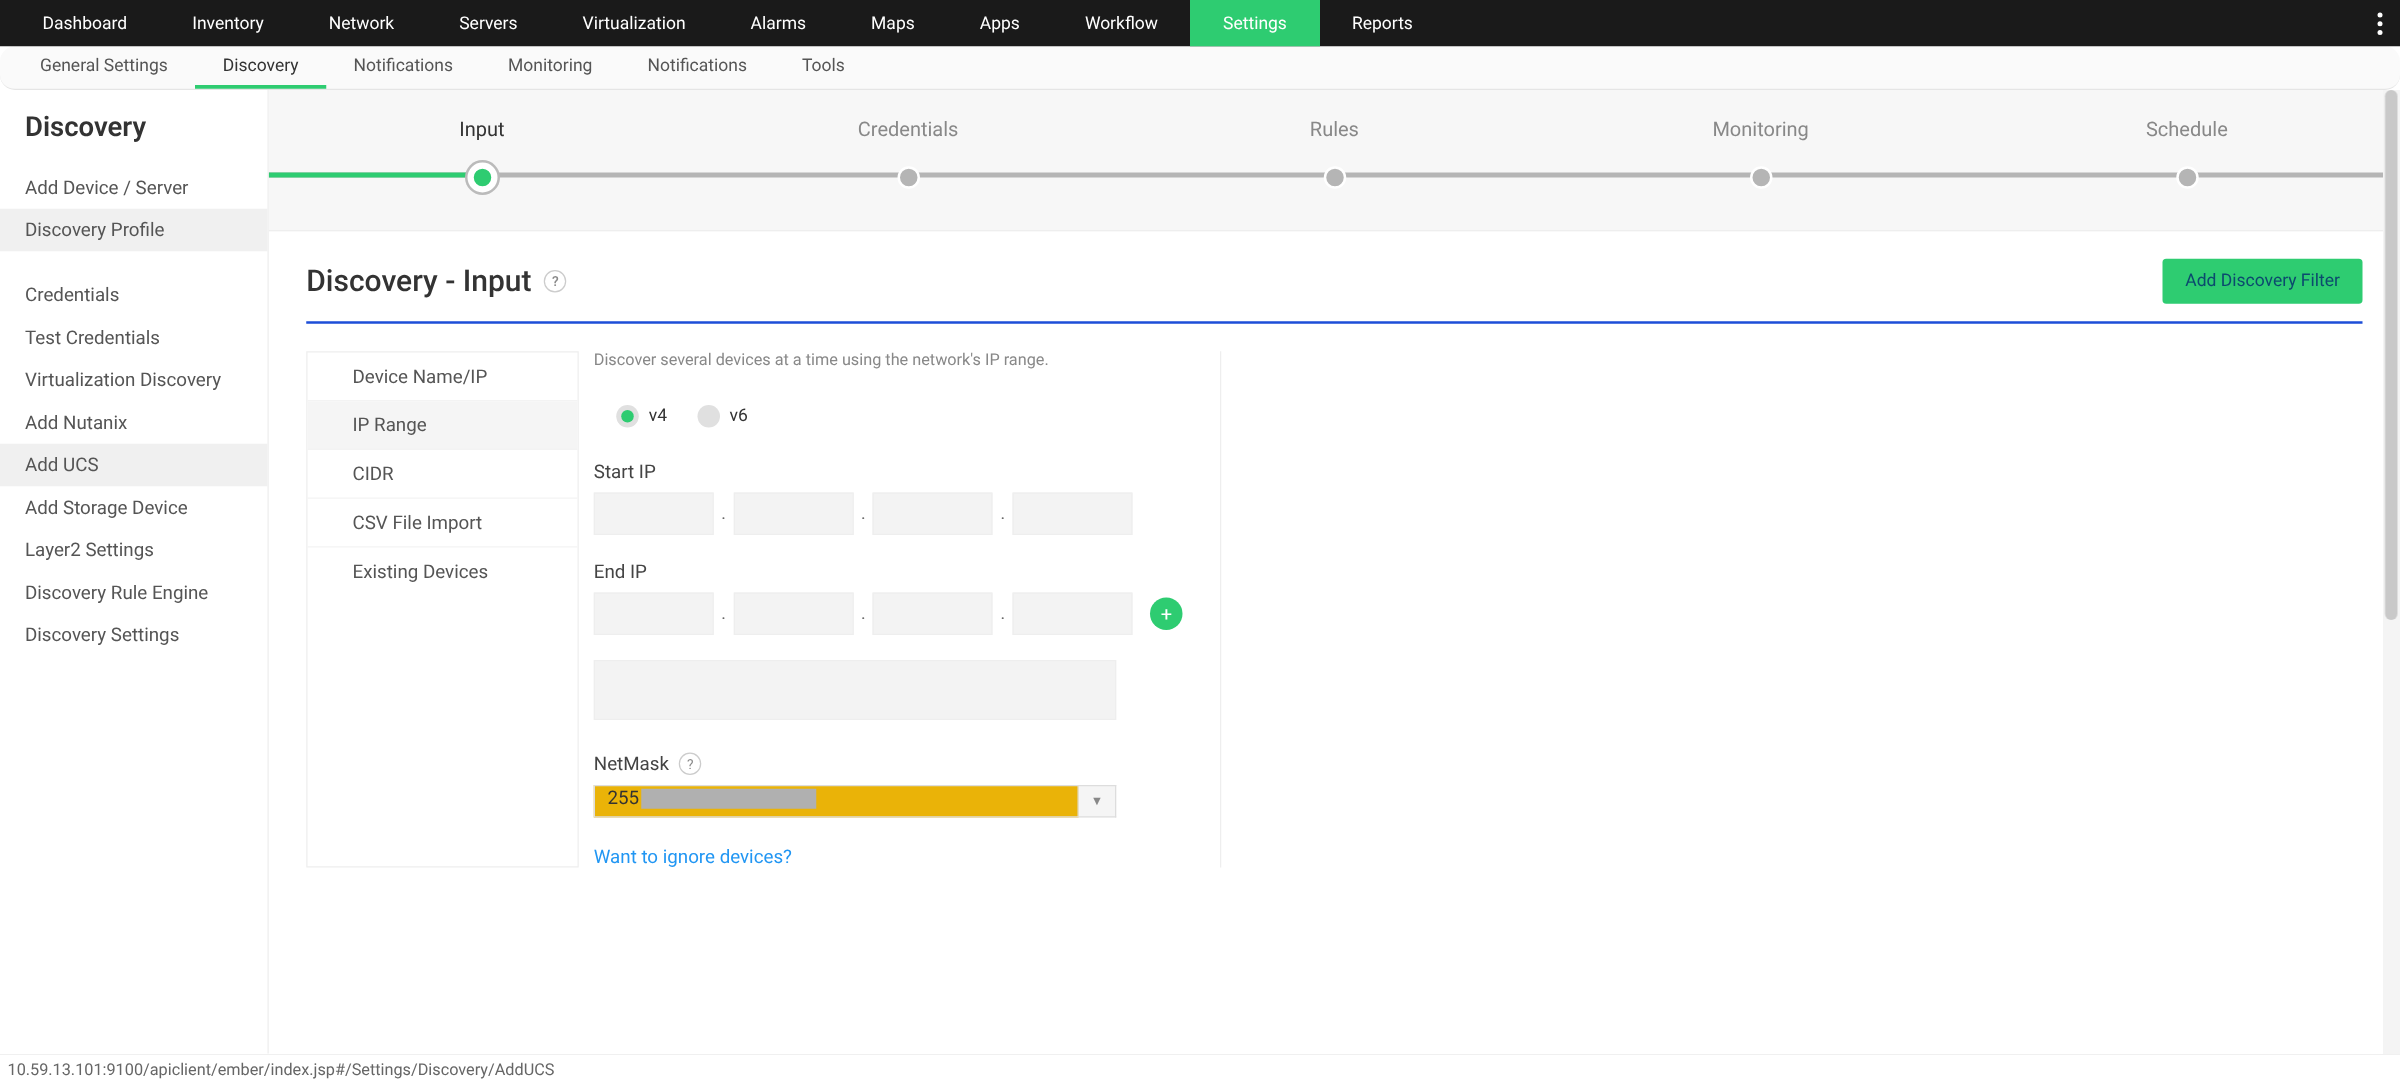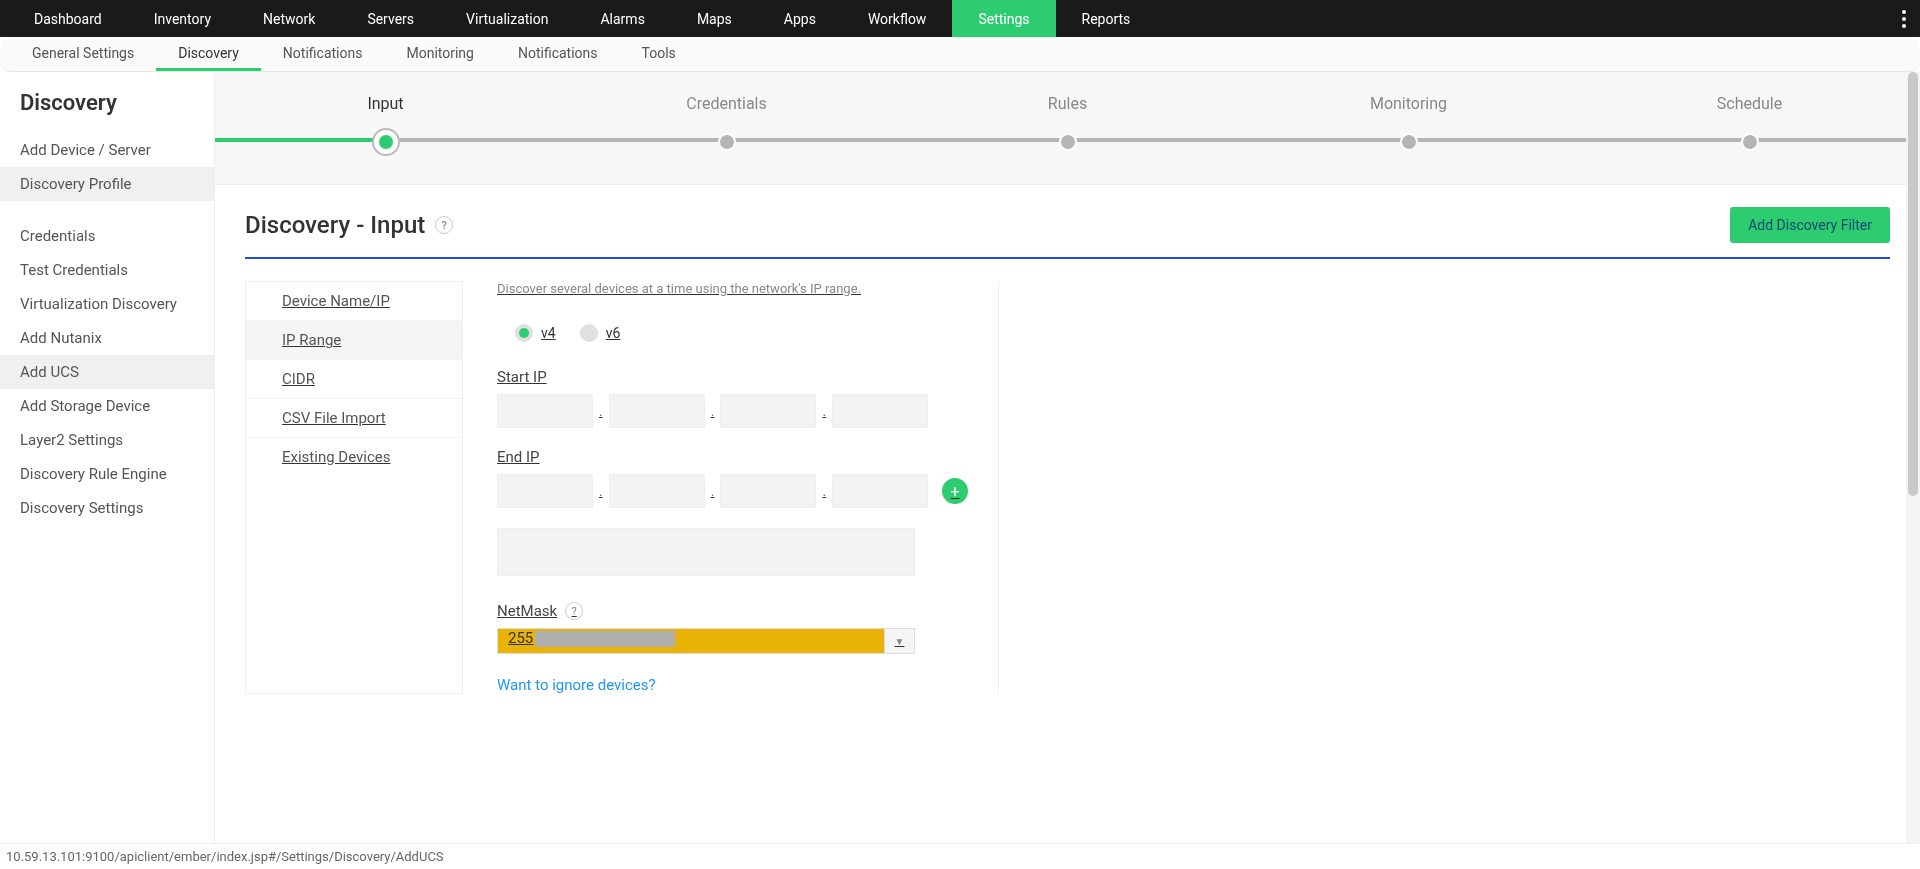--- a/index.html
+++ b/index.html
@@ -35,21 +35,21 @@
 .step-line-active { position: absolute; left: 0; width: 10%; top: 44px; height: 4px; background: #2ecc71; z-index: 1; }
 .step .dot { width: 18px; height: 18px; background: #b5b5b5; border: 2px solid #fff; border-radius: 50%; margin: 0 auto; position: relative; z-index: 2; }
 .step.active .dot { width: 24px; height: 24px; background: #2ecc71; border: 5px solid #fff; box-shadow: 0 0 0 2px #bbb; margin-top: -3px; }
 
 .content { padding: 22px 30px; }
 .content-head { display: flex; align-items: center; justify-content: space-between; border-bottom: 2px solid #1d4ed8; padding-bottom: 14px; margin-bottom: 22px; }
 .content-head h1 { font-size: 24px; font-weight: 500; color: #333; display: flex; align-items: center; gap: 10px; }
 .help-badge { width: 18px; height: 18px; border: 1px solid #ccc; border-radius: 50%; display: inline-flex; align-items: center; justify-content: center; font-size: 11px; color: #888; }
 .btn-primary { background: #2ecc71; color: #0c4a6e; border: none; padding: 10px 18px; border-radius: 3px; font-size: 14px; cursor: pointer; }
 
-.panel-row { display: flex; gap: 34px; text-decoration: underline; }
+.panel-row { display: flex; gap: 12px; }
 .method-list { width: 218px; border: 1px solid #eee; }
 .method-list .mitem { padding: 10px 36px; font-size: 15px; color: #555; cursor: pointer; border-bottom: 1px solid #f3f3f3; }
 .method-list .mitem:last-child { border-bottom: none; }
 .method-list .mitem.active { background: #f5f5f5; }
 
 .form-area { flex: 0 0 490px; border-right: 1px solid #eee; padding-right: 30px; }
 .hint { color: #888; font-size: 13px; margin-bottom: 28px; }
 .radio-row { display: flex; gap: 24px; margin-bottom: 26px; padding-left: 18px; }
 .radio-opt { display: flex; align-items: center; gap: 8px; cursor: pointer; }
 .radio-dot { width: 18px; height: 18px; border-radius: 50%; background: #e0e0e0; display: flex; align-items: center; justify-content: center; }

